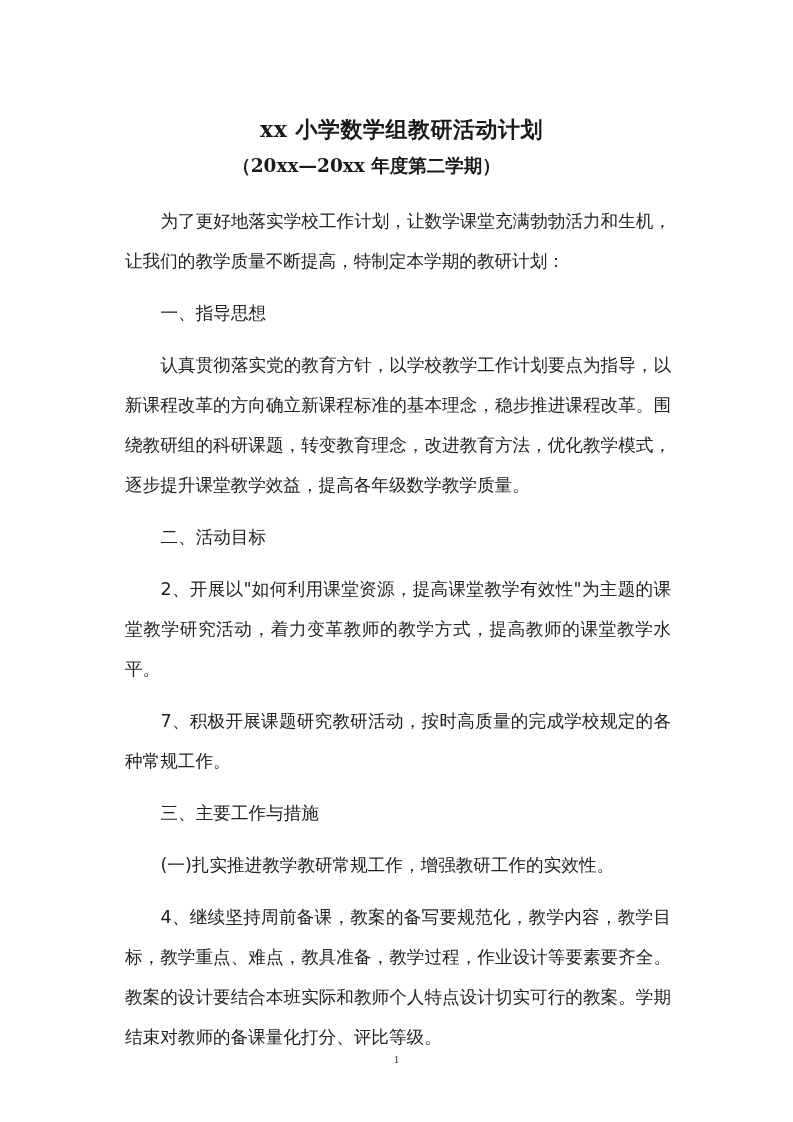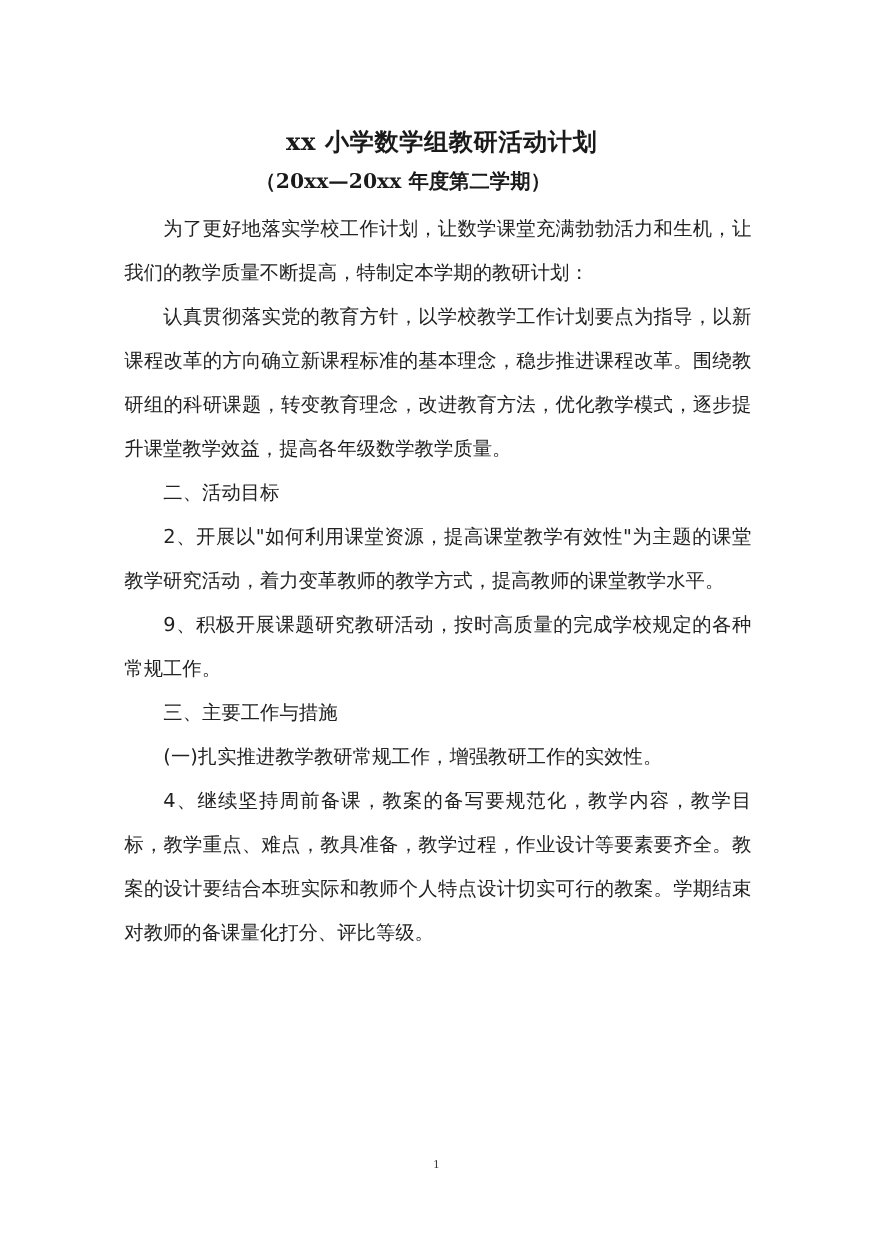--- a/index.html
+++ b/index.html
@@ -51,21 +51,21 @@
       position: absolute;
       left: 113px;
       top: 189px;
       width: 570px;
       font-size: 17.6px;
       line-height: 40px;
       font-family: "DejaVu Sans", "Liberation Sans", sans-serif;
       color: #222;
     }
     .p {
-      margin: 0;
+      margin: 12px;
       text-align: justify;
       text-align-last: left;
     }
     .p.indent { text-indent: 35.5px; }
     .page-number {
       position: absolute;
       top: 1053px;
       left: 0;
       width: 793px;
       text-align: center;
@@ -76,23 +76,24 @@
   </style>
 </head>
 <body>
 
 <div class="page">
   <div class="title">xx 小学数学组教研活动计划</div>
   <div class="subtitle">（20xx—20xx 年度第二学期）</div>
 
   <div class="body">
     <p class="p indent">为了更好地落实学校工作计划，让数学课堂充满勃勃活力和生机，让我们的教学质量不断提高，特制定本学期的教研计划：</p>
+    <p class="p indent">一、指导思想</p>
     <p class="p indent">认真贯彻落实党的教育方针，以学校教学工作计划要点为指导，以新课程改革的方向确立新课程标准的基本理念，稳步推进课程改革。围绕教研组的科研课题，转变教育理念，改进教育方法，优化教学模式，逐步提升课堂教学效益，提高各年级数学教学质量。</p>
     <p class="p indent">二、活动目标</p>
     <p class="p indent">2、开展以"如何利用课堂资源，提高课堂教学有效性"为主题的课堂教学研究活动，着力变革教师的教学方式，提高教师的课堂教学水平。</p>
-    <p class="p indent">9、积极开展课题研究教研活动，按时高质量的完成学校规定的各种常规工作。</p>
+    <p class="p indent">7、积极开展课题研究教研活动，按时高质量的完成学校规定的各种常规工作。</p>
     <p class="p indent">三、主要工作与措施</p>
     <p class="p indent">(一)扎实推进教学教研常规工作，增强教研工作的实效性。</p>
     <p class="p indent">4、继续坚持周前备课，教案的备写要规范化，教学内容，教学目标，教学重点、难点，教具准备，教学过程，作业设计等要素要齐全。教案的设计要结合本班实际和教师个人特点设计切实可行的教案。学期结束对教师的备课量化打分、评比等级。</p>
   </div>
 
   <div class="page-number">1</div>
 </div>
 
 </body></html>

